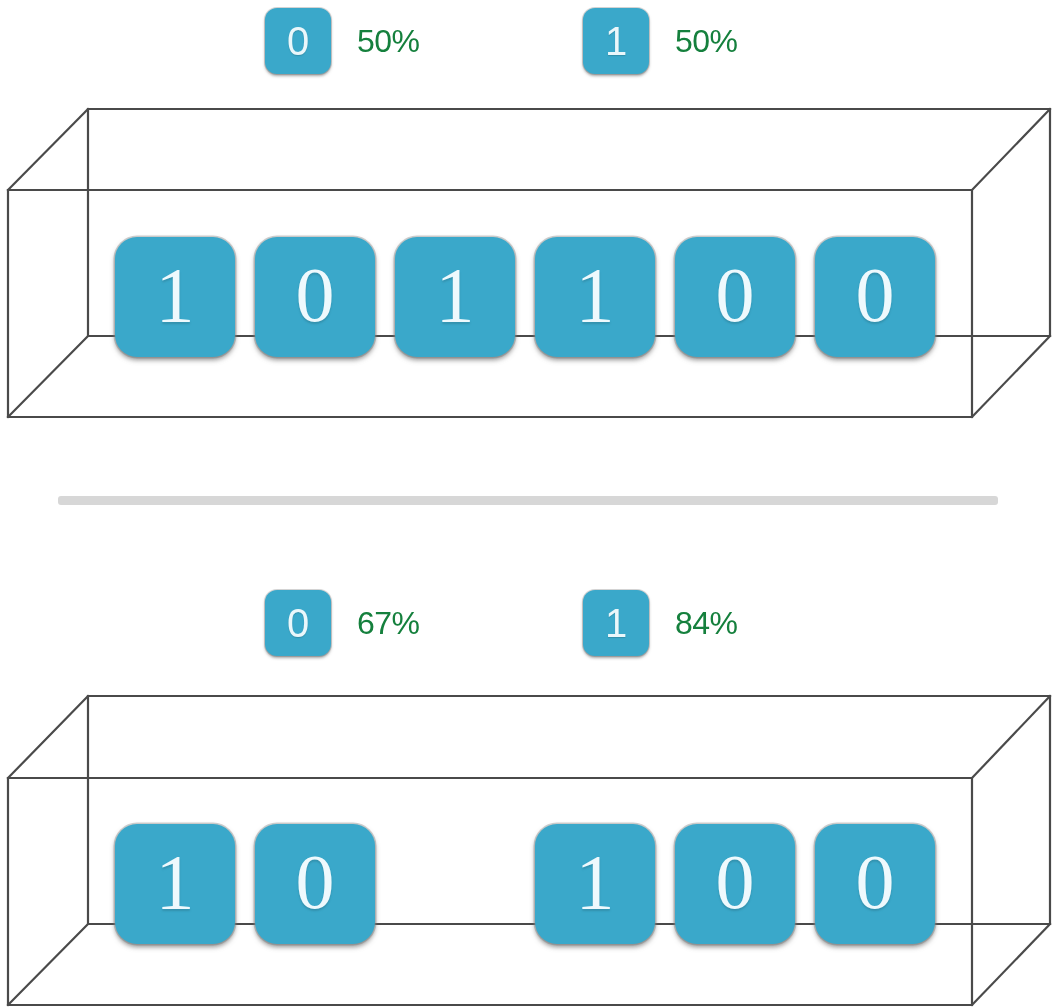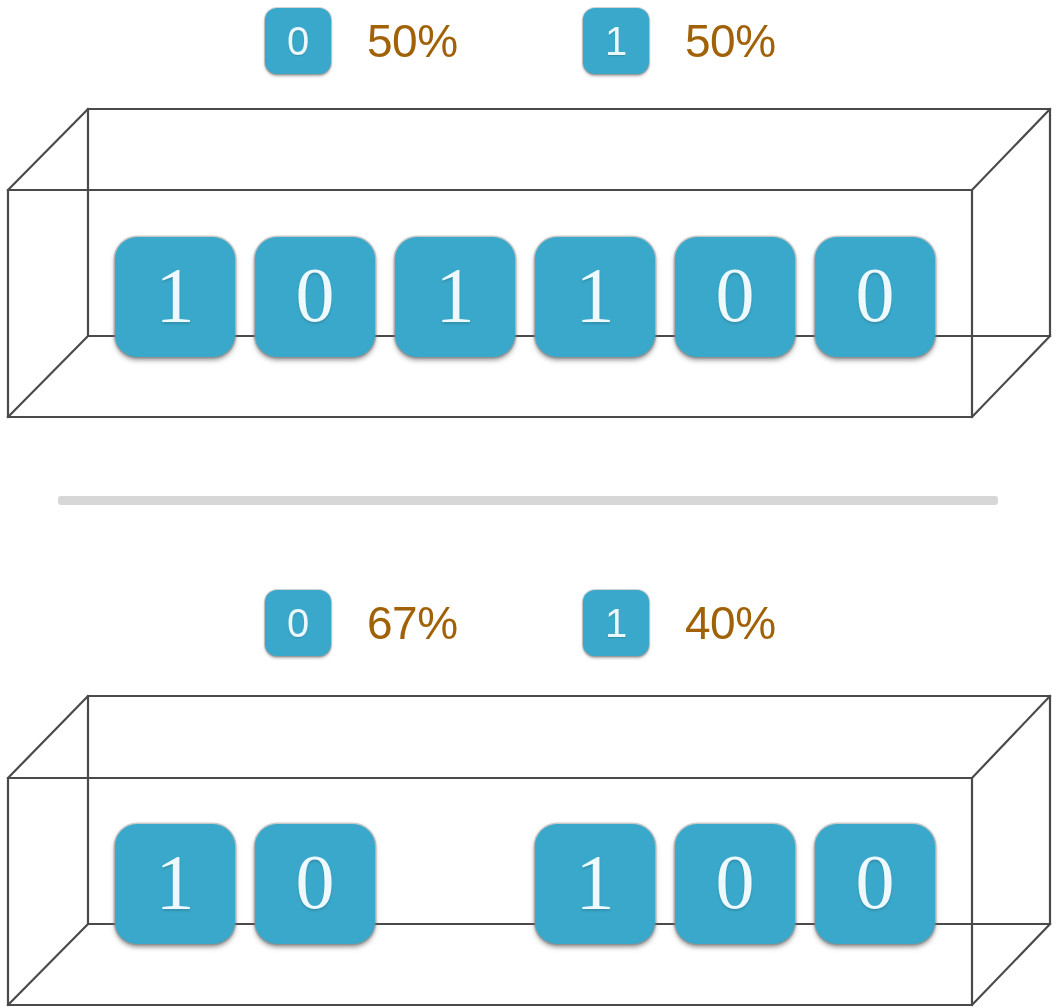--- a/index.html
+++ b/index.html
@@ -48,23 +48,23 @@
     align-items: center;
     justify-content: center;
     color: #eaf7fb;
     font-size: 40px;
     font-weight: 400;
     line-height: 1;
     font-family: "Liberation Sans", sans-serif;
     text-shadow: 0 1px 1px rgba(40,110,130,0.45);
   }
   .legend-pct {
-    margin-left: 36px;
-    font-size: 46px;
-    color: #a16207;
+    margin-left: 26px;
+    font-size: 32px;
+    color: #15803d;
     font-weight: 400;
     letter-spacing: -0.5px;
     font-family: "Liberation Sans", sans-serif;
     white-space: nowrap;
   }
 
   
   .box3d {
     position: absolute;
     width: 1056px;
@@ -195,21 +195,21 @@
 
   <div>
 
     <div class="legend" style="left:0; top:590px; width:1056px;">
       <div class="legend-entry" style="left:265px;">
         <div class="legend-tile">0</div>
         <div class="legend-pct">67%</div>
       </div>
       <div class="legend-entry" style="left:583px;">
         <div class="legend-tile">1</div>
-        <div class="legend-pct">40%</div>
+        <div class="legend-pct">84%</div>
       </div>
     </div>
 
     <div class="box3d" style="left:0; top:681px;">
       <svg viewBox="0 0 1056 340" preserveAspectRatio="none">
         <path class="box-line" d="M 8 97 L 8 324 L 972 324 L 972 97 Z"></path>
         <path class="box-line" d="M 88 15 L 88 243 L 1050 243 L 1050 15 Z"></path>
         <path class="box-line" d="M 8 97 L 88 15"></path>
         <path class="box-line" d="M 972 97 L 1050 15"></path>
         <path class="box-line" d="M 8 324 L 88 243"></path>

